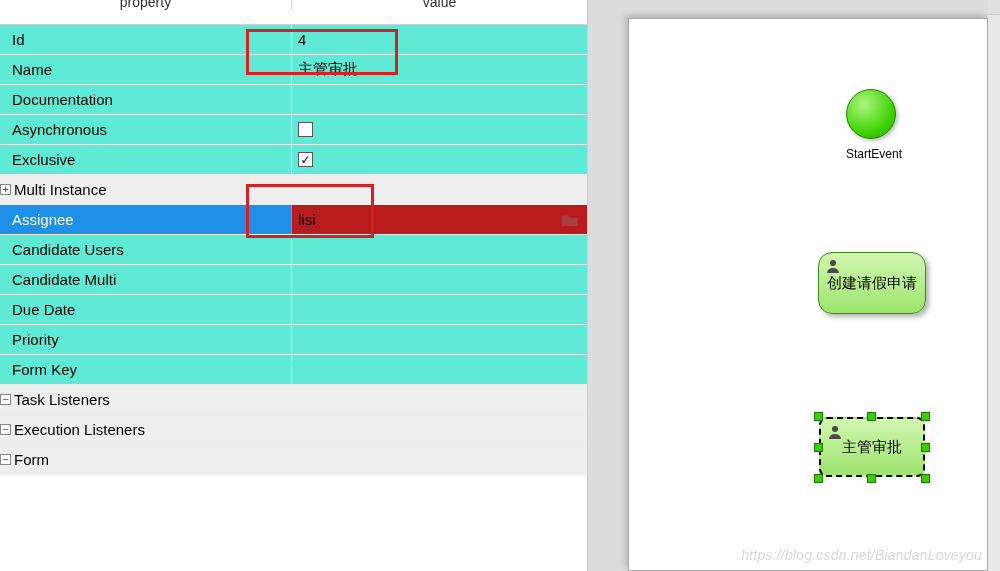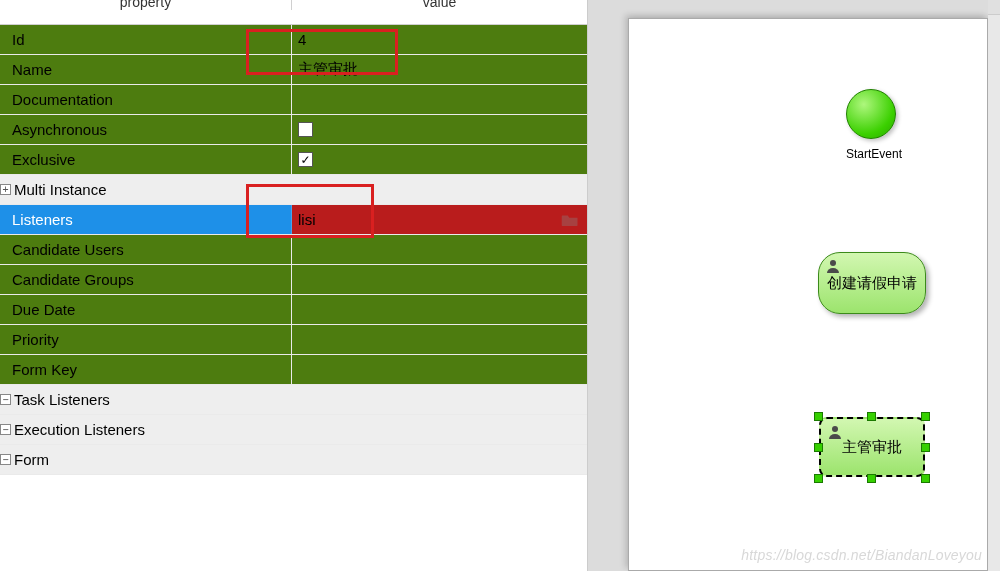--- a/index.html
+++ b/index.html
@@ -41,21 +41,21 @@
       text-align: center;
       line-height: 15px;
       position: relative;
       top: -5px;
     }
     .prop-row {
       display: flex;
       height: 30px;
       border-bottom: 1px solid #eaeaea;
       align-items: center;
-      background: #4d7c0f;
+      background: #5eead4;
       position: relative;
     }
     .prop-row.selected {
       background: #1e90e8;
       color: #fff;
     }
     .prop-name {
       width: 292px;
       padding-left: 12px;
       border-right: 1px solid #eaeaea;
@@ -172,21 +172,21 @@
       position: absolute;
       left: 180px; top: 128px;
       width: 130px;
       text-align: center;
       font-size: 12px;
       color: #000;
     }
     .task-node {
       position: absolute;
       width: 108px; height: 62px;
-      border-radius: 22px;
+      border-radius: 14px;
       background: linear-gradient(to bottom, #d2f7b1 0%, #9ce46d 100%);
       border: 1px solid #3b8a1a;
       box-shadow: 3px 3px 5px rgba(0,0,0,0.3);
       display: flex;
       align-items: center;
       justify-content: center;
       font-size: 15px;
       color: #000;
     }
     .task-node .user-icon {
@@ -258,36 +258,36 @@
           </span>
       </div>
     </div>
 
     <div class="group-row">
       <span class="expander">+</span>
       <span class="prop-name">Multi Instance</span>
     </div>
 
     <div class="prop-row selected">
-      <div class="prop-name">Listeners</div>
+      <div class="prop-name">Assignee</div>
       <div class="prop-value">
         <input class="prop-value-selected-input" type="text" value="lisi" style="">
         <svg class="folder-icon" viewBox="0 0 24 18">
             <path d="M2 3 h7 l2 3 h11 v10 a1 1 0 0 1 -1 1 H2 a1 1 0 0 1 -1 -1 V4 a1 1 0 0 1 1 -1 z" fill="#888"></path>
           </svg>
       </div>
     </div>
 
     <div class="prop-row">
       <div class="prop-name">Candidate Users</div>
       <div class="prop-value"></div>
     </div>
 
     <div class="prop-row">
-      <div class="prop-name">Candidate Groups</div>
+      <div class="prop-name">Candidate Multi</div>
       <div class="prop-value"></div>
     </div>
 
     <div class="prop-row">
       <div class="prop-name">Due Date</div>
       <div class="prop-value"></div>
     </div>
 
     <div class="prop-row">
       <div class="prop-name">Priority</div>

